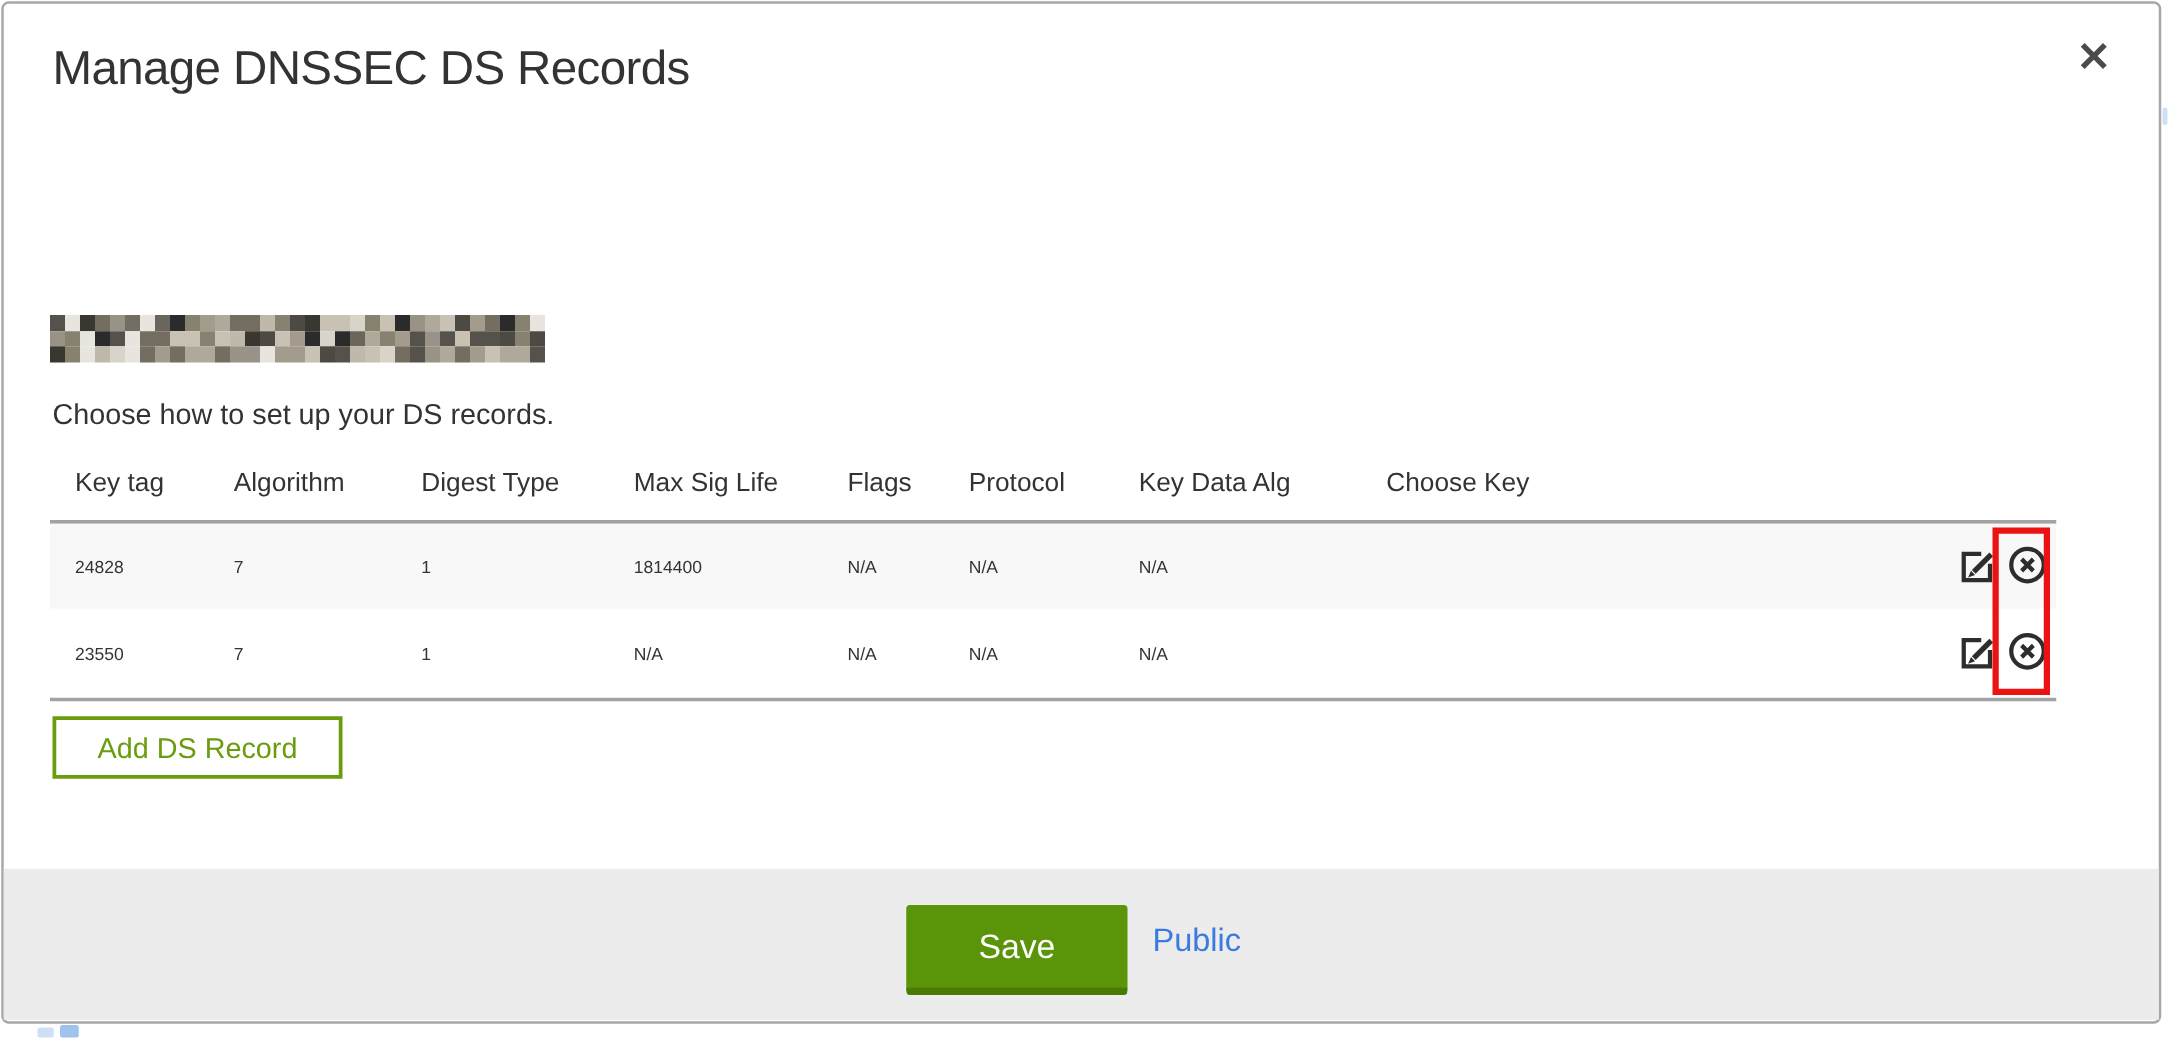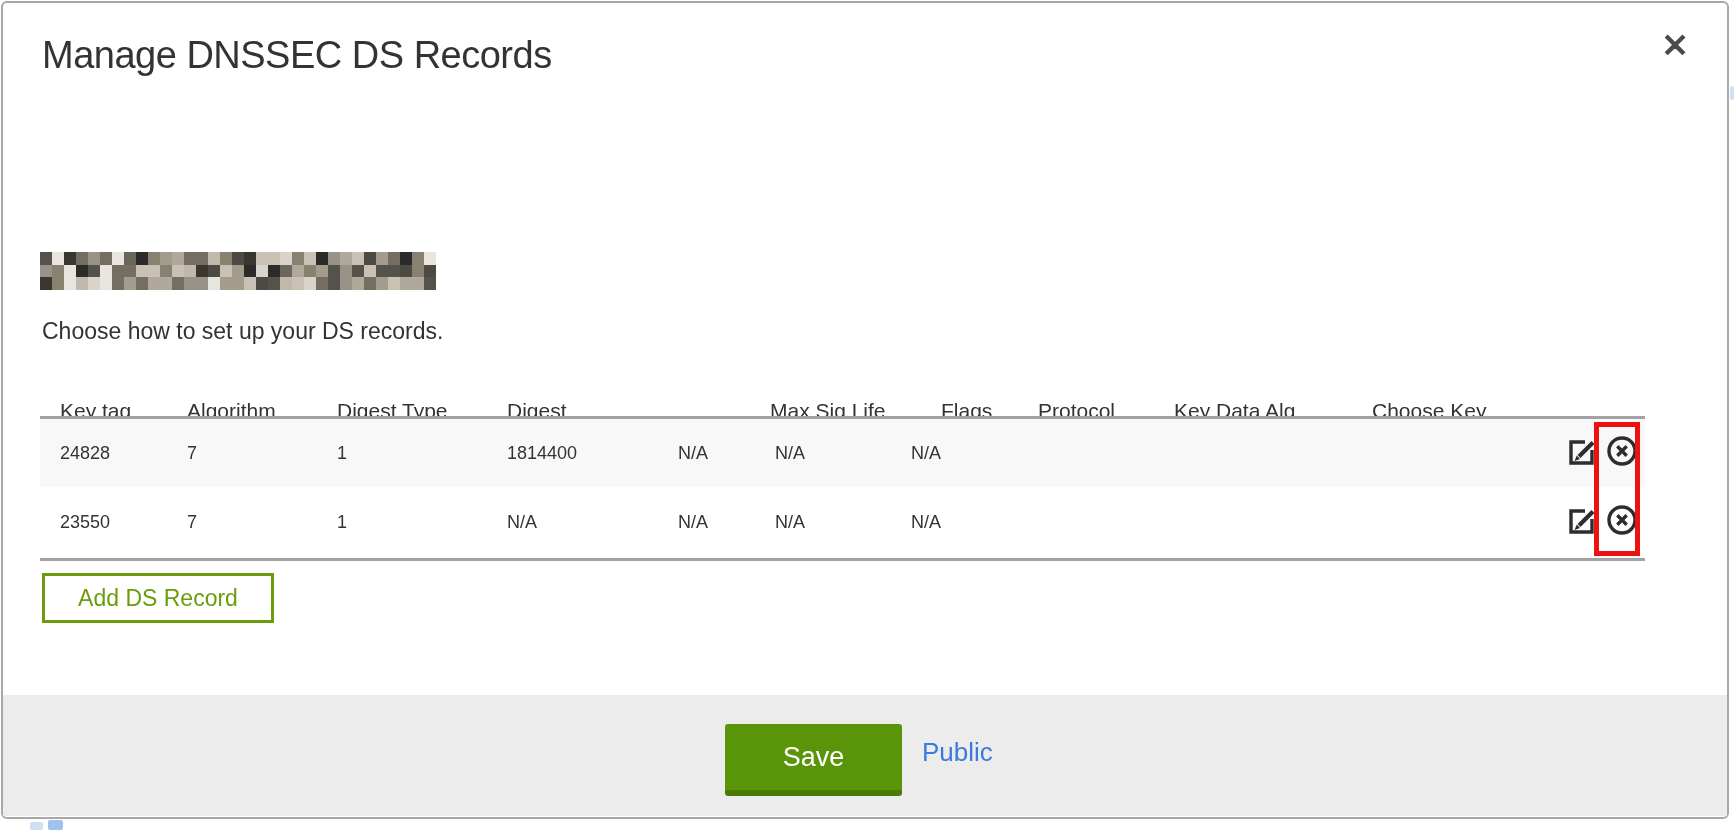--- a/index.html
+++ b/index.html
@@ -23,24 +23,24 @@
 
   
   .mosaic { left:40px; top:252px; width:396px; height:38px; display:grid;
             grid-template-columns:repeat(33, 12px); grid-template-rows:repeat(3, 12.66px); }
 
   
   .intro { left:42px; top:318px; font-size:23px; color:#333; }
 
   
   .thead, .trow { display:flex; align-items:center; padding-left:20px; }
-  .thead { left:40px; top:372px; width:1605px; height:30px; font-size:21px; color:#333;margin-top:24px; }
+  .thead { left:40px; top:372px; width:1605px; height:30px; font-size:21px; color:#333; }
   .tbody { left:40px; top:416px; width:1605px;
            border-top:3px solid #a2a2a2; border-bottom:3px solid #a2a2a2; }
-  .trow { font-size:18px; }
+  .trow { font-size:14px; }
   .trow.odd  { height:68px; background:#f8f8f8; }
   .trow.even { height:71px; background:#ffffff; }
   .c1{width:127px}.c2{width:150px}.c3{width:170px}.c4{width:263px}.c5{width:171px}
   .c6{width:97px}.c7{width:136px}.c8{width:198px}.c9{flex:1}
   .c10{width:100px; display:flex; justify-content:flex-end; align-items:center;
        gap:6px; padding-right:6px;}
   .icon-btn { width:34px; height:34px; display:flex; align-items:center;
               justify-content:center; cursor:pointer; }
 
   
@@ -173,21 +173,20 @@
     <span style="background: rgb(176, 168, 154);"></span>
     <span style="background: rgb(85, 81, 75);"></span>
   </div>
 
 <div class="abs intro">Choose how to set up your DS records.</div>
 
 <div class="abs thead">
   <div class="c1">Key tag</div>
   <div class="c2">Algorithm</div>
   <div class="c3">Digest Type</div>
-  <div class="c4">Digest</div>
   <div class="c5">Max Sig Life</div>
   <div class="c6">Flags</div>
   <div class="c7">Protocol</div>
   <div class="c8">Key Data Alg</div>
   <div class="c9">Choose Key</div>
   <div class="c10"></div>
 </div>
 
 <div class="abs tbody">
 

